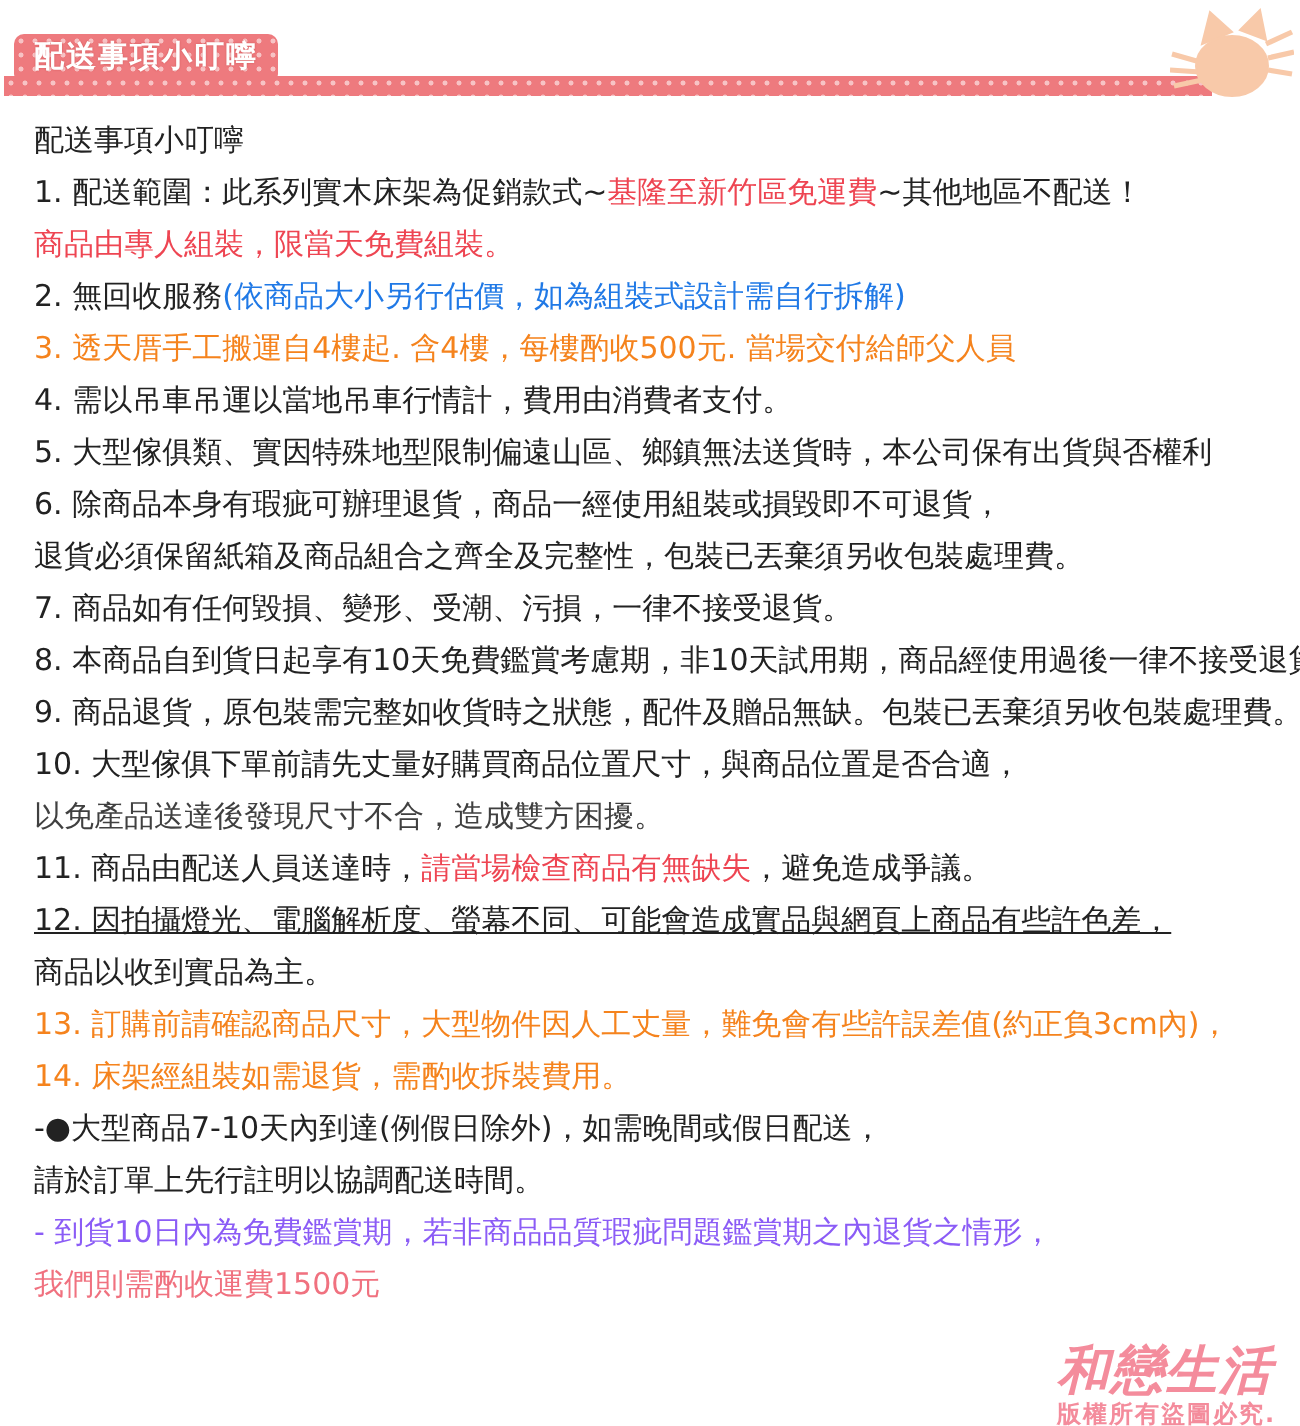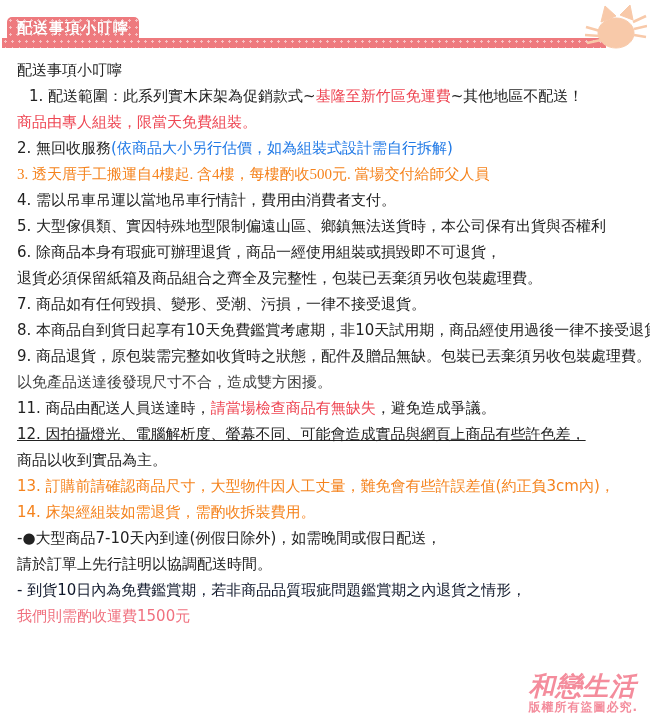--- a/index.html
+++ b/index.html
@@ -98,40 +98,41 @@
       <line x1="49" y1="25" x2="62" y2="22" stroke-width="2.6"></line>
       <line x1="49" y1="31" x2="61" y2="33" stroke-width="2.6"></line>
       <polygon points="16,18 20,2 31,12"></polygon>
       <polygon points="35,11 45,1 48,16"></polygon>
       <ellipse cx="31" cy="29" rx="18" ry="15"></ellipse>
     </g>
   </svg>
 
   <main class="notice" id="lines">
     <div class="line">配送事項小叮嚀</div>
-  <div class="line"><span style="color: rgb(34, 34, 34); margin-left: 12px;">1. 配送範圍：此系列實木床架為促銷款式~</span><span style="color: rgb(238, 69, 82);">基隆至新竹區免運費</span><span style="color: rgb(34, 34, 34);">~其他地區不配送！</span></div>
+  <div class="line"><span style="color: rgb(34, 34, 34);">1. 配送範圍：此系列實木床架為促銷款式~</span><span style="color: rgb(238, 69, 82);">基隆至新竹區免運費</span><span style="color: rgb(34, 34, 34);">~其他地區不配送！</span></div>
       <div class="line"><span style="color: rgb(238, 69, 82);">商品由專人組裝，限當天免費組裝。</span></div>
       <div class="line"><span style="color: rgb(34, 34, 34);">2. 無回收服務</span><span style="color: rgb(32, 121, 230); text-align: center;">(依商品大小另行估價，如為組裝式設計需自行拆解)</span></div>
-      <div class="line"><span style="color: rgb(245, 131, 29); font-family: Liberation Serif, serif;">3. 透天厝手工搬運自4樓起. 含4樓，每樓酌收500元. 當場交付給師父人員</span></div>
+      <div class="line"><span style="color: rgb(245, 131, 29);">3. 透天厝手工搬運自4樓起. 含4樓，每樓酌收500元. 當場交付給師父人員</span></div>
       <div class="line"><span style="color: rgb(34, 34, 34);">4. 需以吊車吊運以當地吊車行情計，費用由消費者支付。</span></div>
       <div class="line"><span style="color: rgb(34, 34, 34);">5. 大型傢俱類、實因特殊地型限制偏遠山區、鄉鎮無法送貨時，本公司保有出貨與否權利</span></div>
       <div class="line"><span style="color: rgb(34, 34, 34);">6. 除商品本身有瑕疵可辦理退貨，商品一經使用組裝或損毀即不可退貨，</span></div>
       <div class="line"><span style="color: rgb(34, 34, 34);">退貨必須保留紙箱及商品組合之齊全及完整性，包裝已丟棄須另收包裝處理費。</span></div>
       <div class="line"><span style="color: rgb(34, 34, 34);">7. 商品如有任何毀損、變形、受潮、污損，一律不接受退貨。</span></div>
       <div class="line"><span style="color: rgb(34, 34, 34);">8. 本商品自到貨日起享有10天免費鑑賞考慮期，非10天試用期，商品經使用過後一律不接受退貨。</span></div>
       <div class="line"><span style="color: rgb(34, 34, 34);">9. 商品退貨，原包裝需完整如收貨時之狀態，配件及贈品無缺。包裝已丟棄須另收包裝處理費。</span></div>
+      <div class="line"><span style="color: rgb(34, 34, 34);">10. 大型傢俱下單前請先丈量好購買商品位置尺寸，與商品位置是否合適，</span></div>
       <div class="line"><span style="color: #404040; text-align: right;">以免產品送達後發現尺寸不合，造成雙方困擾。</span></div>
       <div class="line"><span style="color: rgb(34, 34, 34);">11. 商品由配送人員送達時，</span><span style="color: rgb(238, 69, 82);">請當場檢查商品有無缺失</span><span style="color: rgb(34, 34, 34);">，避免造成爭議。</span></div>
       <div class="line"><span style="color: rgb(34, 34, 34); text-decoration: underline;">12. 因拍攝燈光、電腦解析度、螢幕不同、可能會造成實品與網頁上商品有些許色差，</span></div>
       <div class="line"><span style="color: rgb(34, 34, 34);">商品以收到實品為主。</span></div>
       <div class="line"><span style="color: rgb(245, 131, 29);">13. 訂購前請確認商品尺寸，大型物件因人工丈量，難免會有些許誤差值(約正負3cm內)，</span></div>
       <div class="line"><span style="color: rgb(245, 131, 29);">14. 床架經組裝如需退貨，需酌收拆裝費用。</span></div>
       <div class="line"><span style="color: rgb(34, 34, 34);">-●大型商品7-10天內到達(例假日除外)，如需晚間或假日配送，</span></div>
       <div class="line"><span style="color: rgb(34, 34, 34);">請於訂單上先行註明以協調配送時間。</span></div>
-      <div class="line"><span style="color: #0f172a;">-  到貨10日內為免費鑑賞期，若非商品品質瑕疵問題鑑賞期之內退貨之情形，</span></div>
+      <div class="line"><span style="color: #8b5cf6;">-  到貨10日內為免費鑑賞期，若非商品品質瑕疵問題鑑賞期之內退貨之情形，</span></div>
       <div class="line"><span style="color: rgb(240, 113, 127);">我們則需酌收運費1500元</span></div>
     </main>
 
   <footer class="brand">
     <div class="logo" style="color: rgb(244, 140, 156);">和戀生活</div>
     <div class="copyright" style="color: rgb(244, 140, 156);">版權所有盜圖必究.</div>
   </footer>
 
 </div>
 

